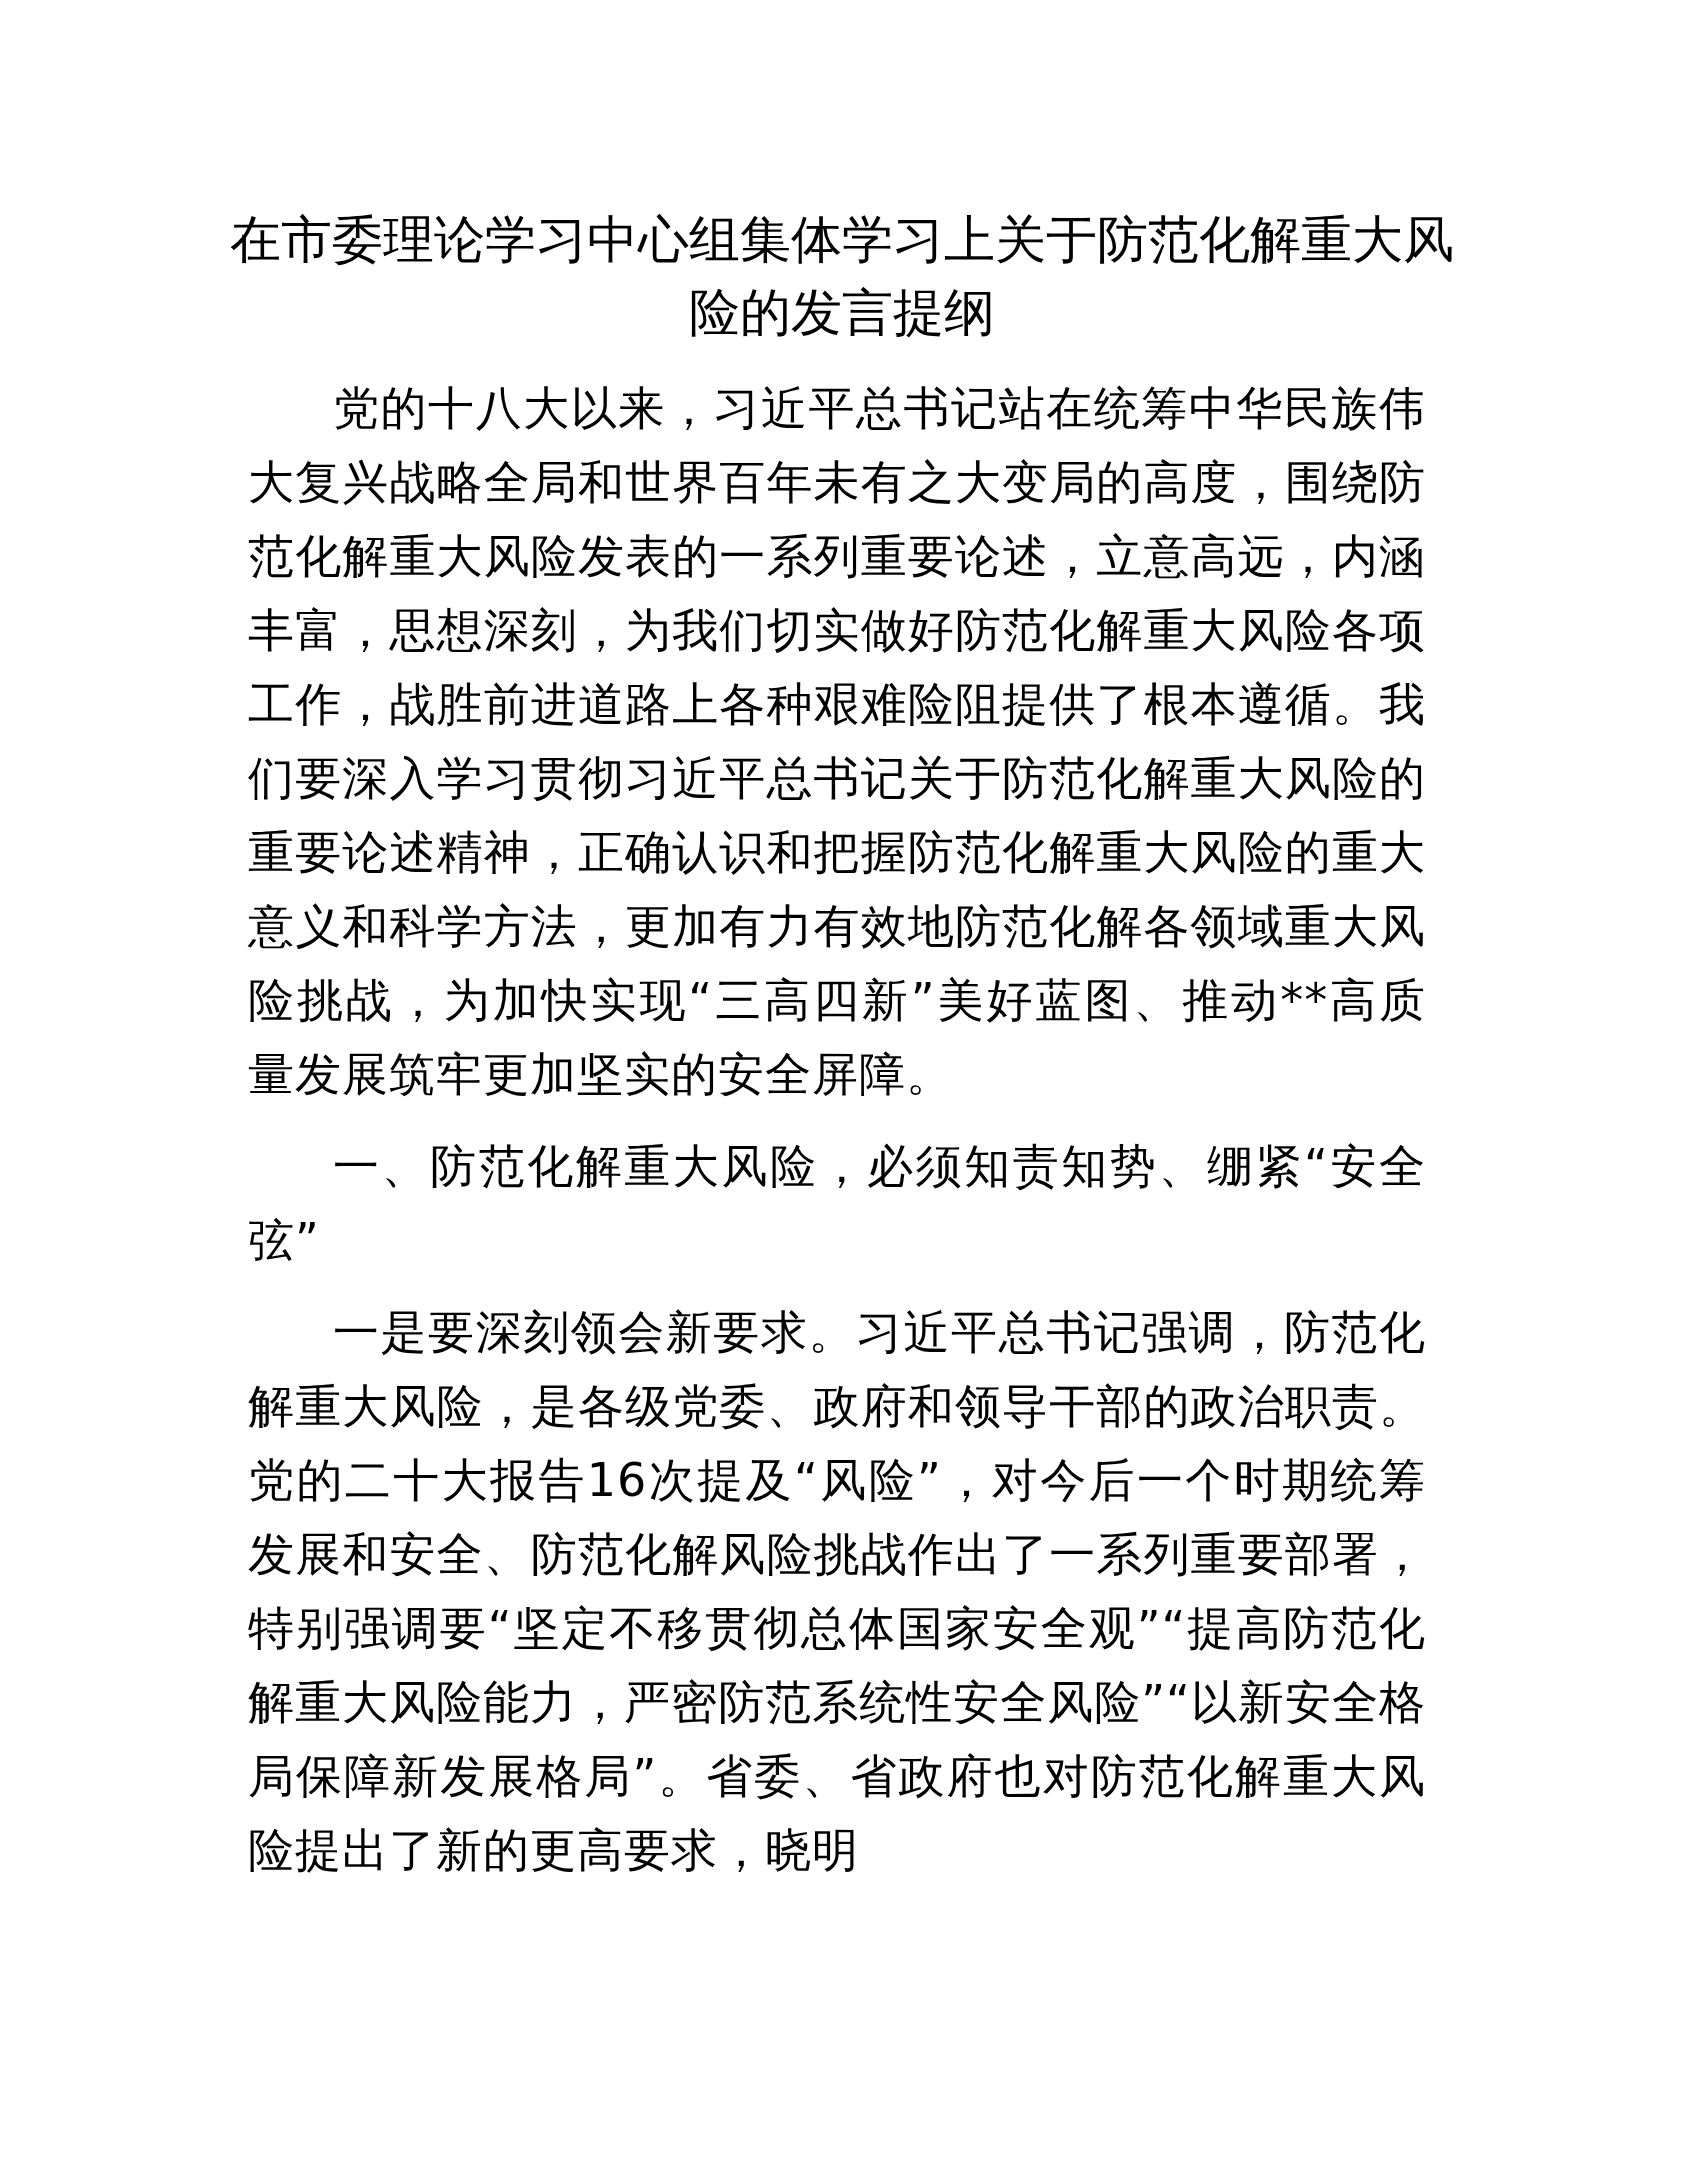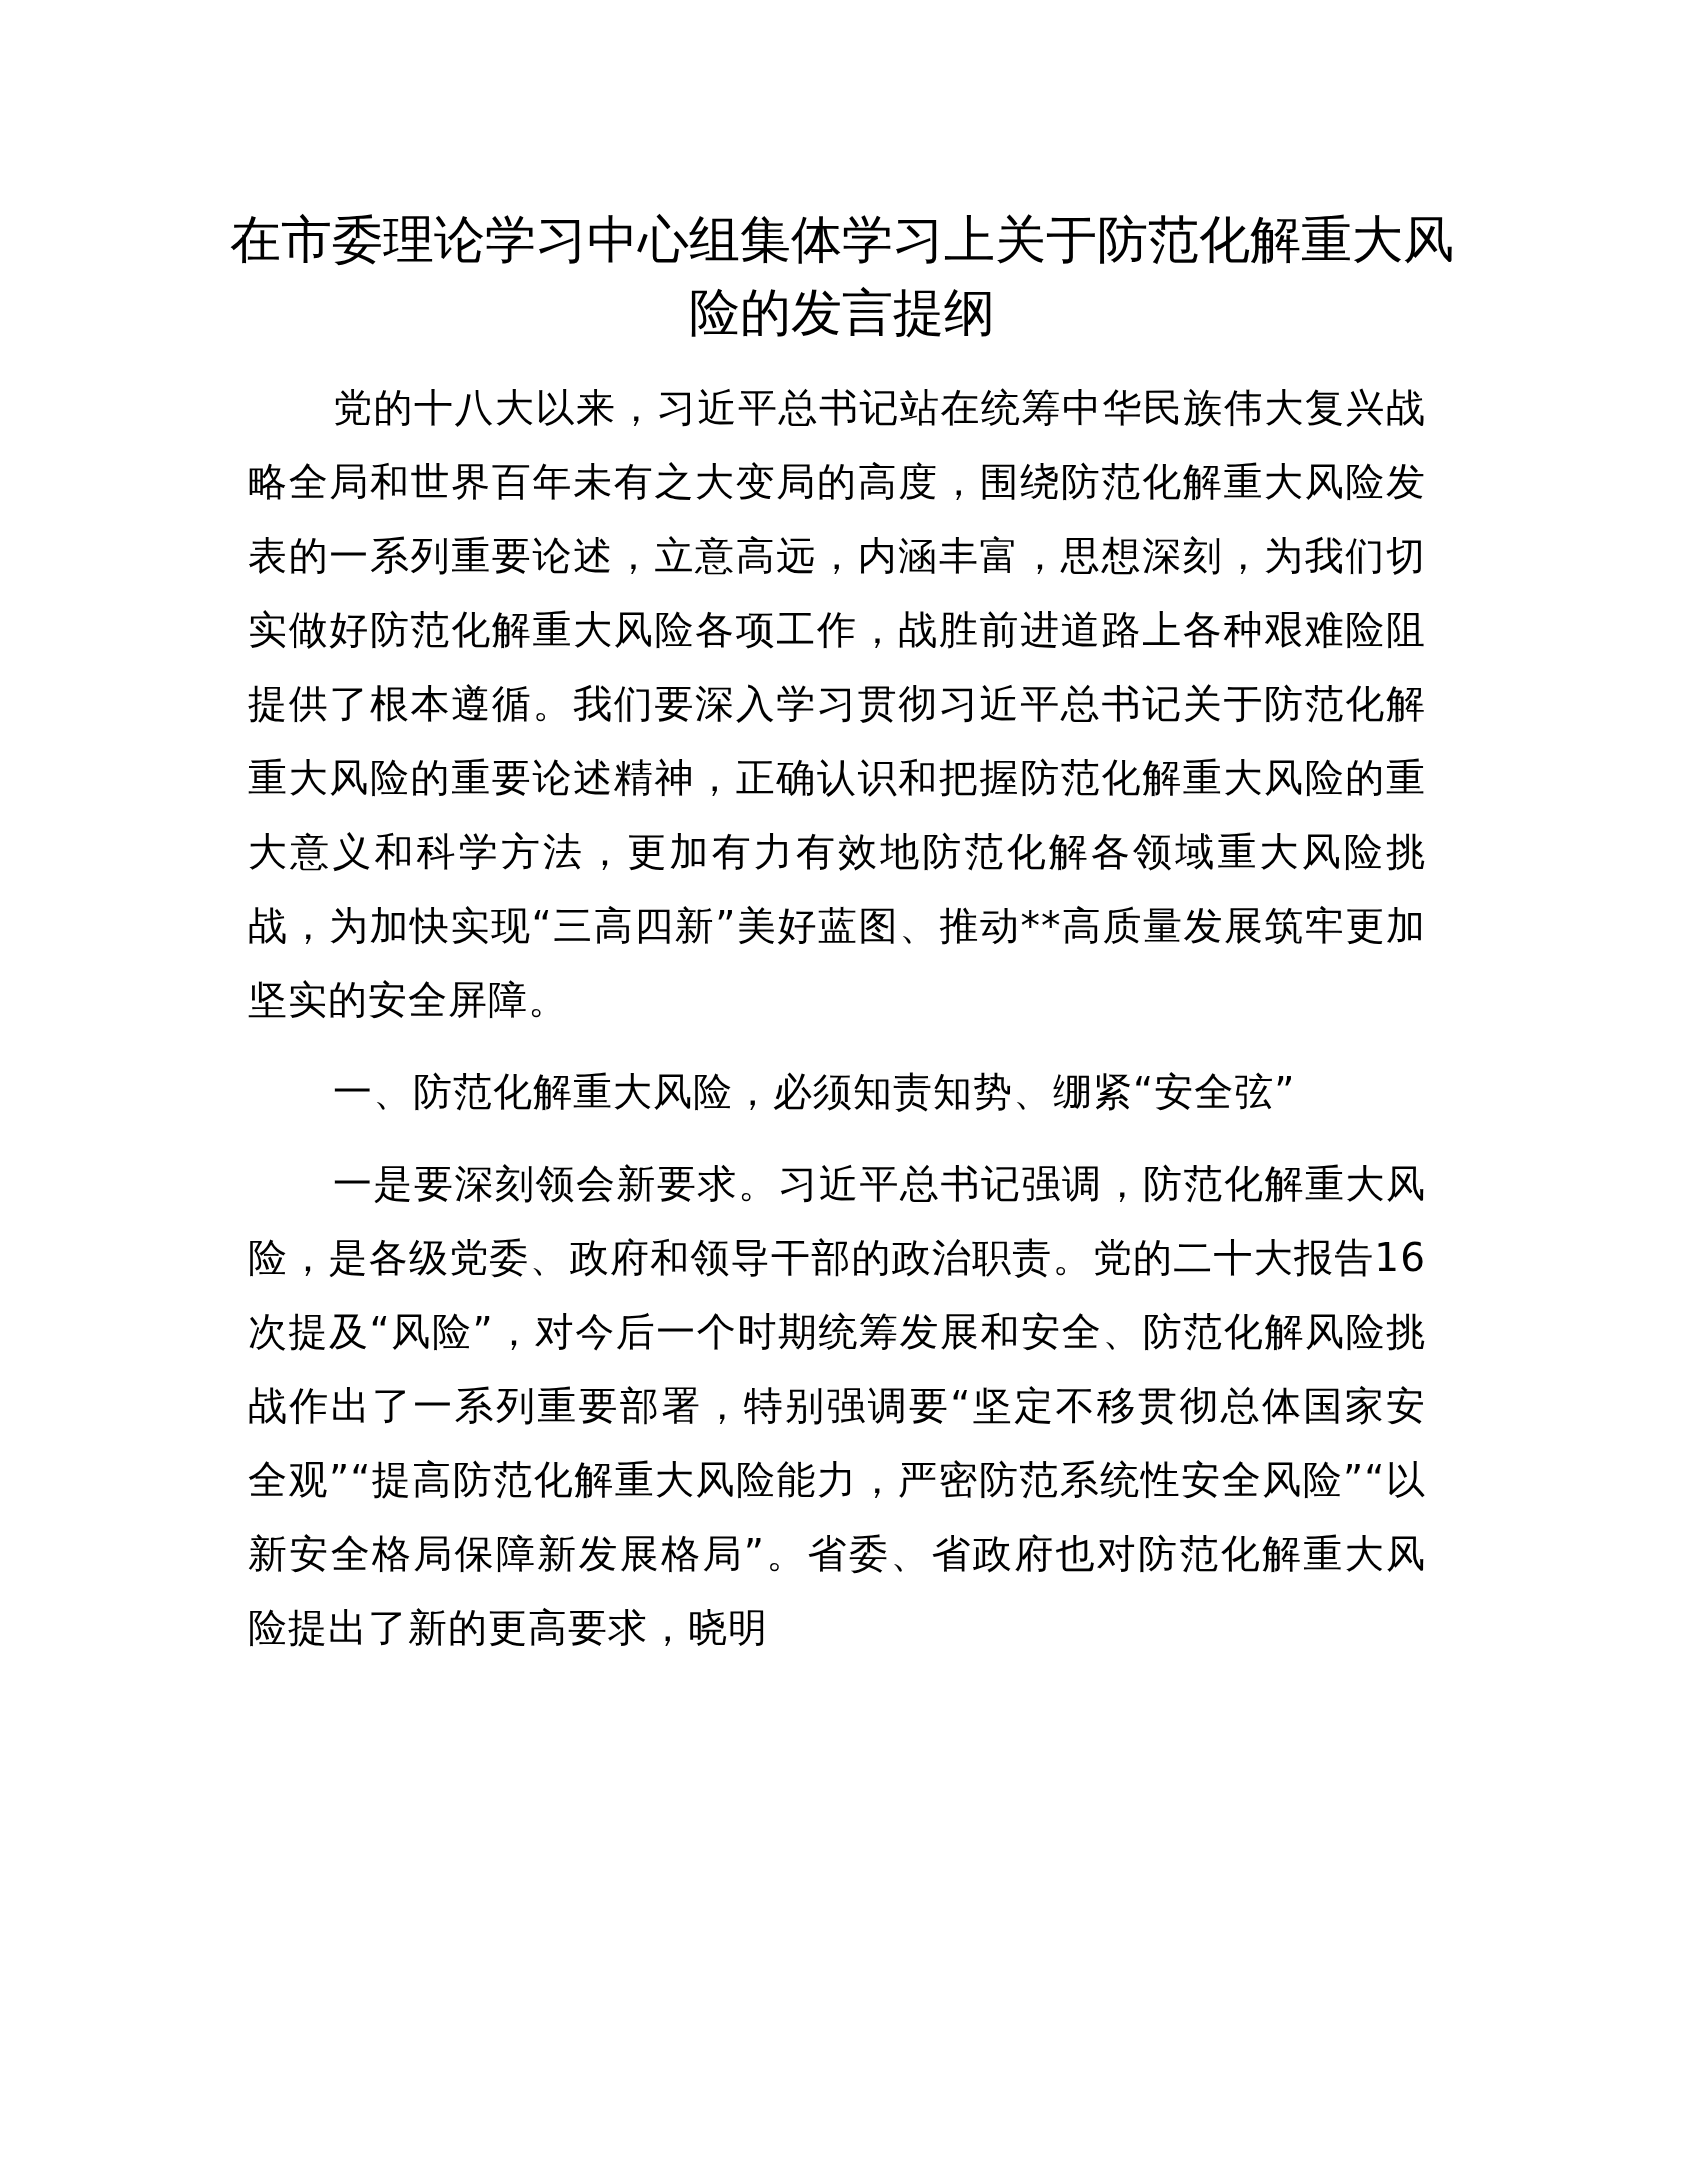--- a/index.html
+++ b/index.html
@@ -1,21 +1,21 @@
 <!DOCTYPE html>
 <html><head>
 <meta charset="utf-8">
 <style>
   html, body { margin:0; padding:0; background:#ffffff; }
   body { width:1683px; height:2178px; position:relative; overflow:hidden;
          font-family:"DejaVu Sans", sans-serif; color:#000; }
   .title { position:absolute; left:228px; width:1228px; top:203px; text-align:center;
            font-size:51px; line-height:73px; font-weight:normal; letter-spacing:0px; }
   .body { position:absolute; left:248px; width:1178px; top:371px; }
-  .p { font-size:39px; line-height:74px; text-indent:85px; margin:0 0 18px 0;
+  .p { font-size:46px; line-height:74px; text-indent:85px; margin:0 0 18px 0;
        text-align:justify; text-justify:inter-character; letter-spacing:1px; }
 </style>
 </head>
 <body>
 
 <div class="title">在市委理论学习中心组集体学习上关于防范化解重大风险的发言提纲</div>
 
 <div class="body">
   <p class="p">党的十八大以来，习近平总书记站在统筹中华民族伟大复兴战略全局和世界百年未有之大变局的高度，围绕防范化解重大风险发表的一系列重要论述，立意高远，内涵丰富，思想深刻，为我们切实做好防范化解重大风险各项工作，战胜前进道路上各种艰难险阻提供了根本遵循。我们要深入学习贯彻习近平总书记关于防范化解重大风险的重要论述精神，正确认识和把握防范化解重大风险的重大意义和科学方法，更加有力有效地防范化解各领域重大风险挑战，为加快实现“三高四新”美好蓝图、推动**高质量发展筑牢更加坚实的安全屏障。</p>
   <p class="p">一、防范化解重大风险，必须知责知势、绷紧“安全弦”</p>

